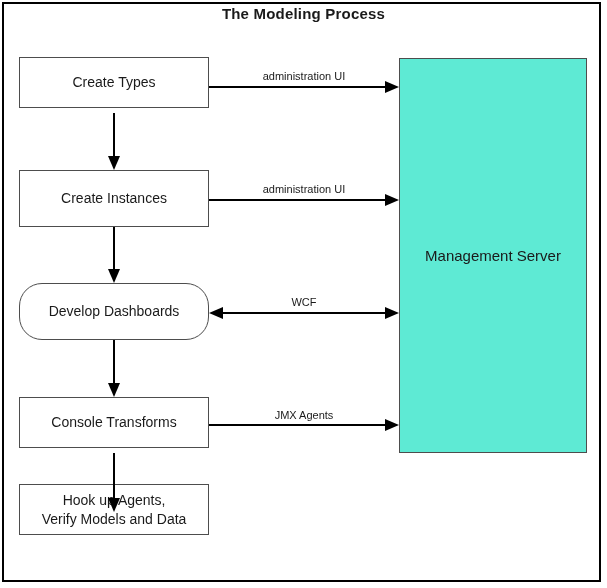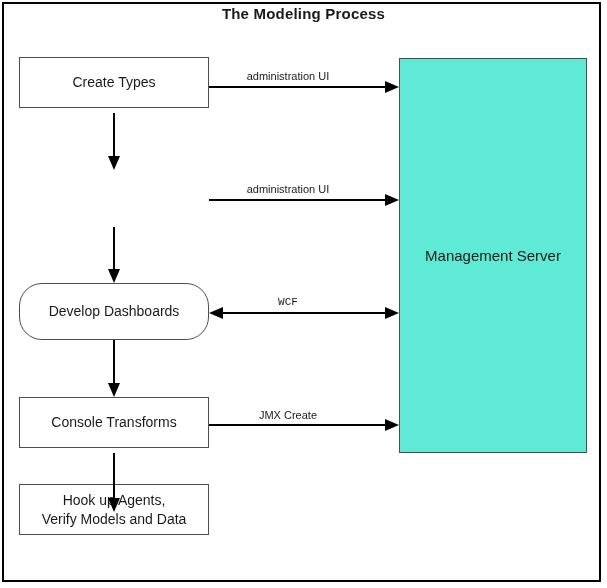--- a/index.html
+++ b/index.html
@@ -66,21 +66,21 @@
     display: flex;
     align-items: center;
     justify-content: center;
   }
   .server-label {
     font-size: 15px;
     color: var(--text, #1a1a1a);
   }
   .conn-label {
     position: absolute;
-    left: 193px;
+    left: 209px;
     width: 190px;
     text-align: center;
     font-size: 11px;
     color: var(--text, #1a1a1a);
   }
   .arrows {
     position: absolute;
     left: 0;
     top: 0;
     pointer-events: none;
@@ -99,42 +99,45 @@
 <div class="canvas">
 
   <div class="frame"></div>
 
   <div class="title">The Modeling Process</div>
 
   <div class="step" style="top:57px;">
     <span class="step-label">Create Types</span>
   </div>
 
+  <div class="step" style="top:170px; height:57px;">
+    <span class="step-label">Create Instances</span>
+  </div>
 
   <div class="step" style="top:283px; height:57px;border-radius:23px;">
     <span class="step-label">Develop Dashboards</span>
   </div>
 
   <div class="step" style="top:397px;">
     <span class="step-label">Console Transforms</span>
   </div>
 
   <div class="step" style="top:484px;">
     <span class="step-label">Hook up Agents,
 Verify Models and Data</span>
   </div>
 
   <div class="server">
     <span class="server-label">Management Server</span>
   </div>
 
   <div class="conn-label" style="top:70px;">administration UI</div>
   <div class="conn-label" style="top:183px;">administration UI</div>
-  <div class="conn-label" style="top:296px;font-family:Liberation Mono, monospace;">WCF</div>
-  <div class="conn-label" style="top:409px;">JMX Create</div>
+  <div class="conn-label" style="top:296px;">WCF</div>
+  <div class="conn-label" style="top:409px;">JMX Agents</div>
 
   <svg class="arrows" width="607" height="588" viewBox="0 0 607 588">
 
     <g>
       <line x1="114" y1="113" x2="114" y2="158"></line>
       <polygon points="114,170 108,156 120,156"></polygon>
     </g>
     <g>
       <line x1="114" y1="227" x2="114" y2="271"></line>
       <polygon points="114,283 108,269 120,269"></polygon>

